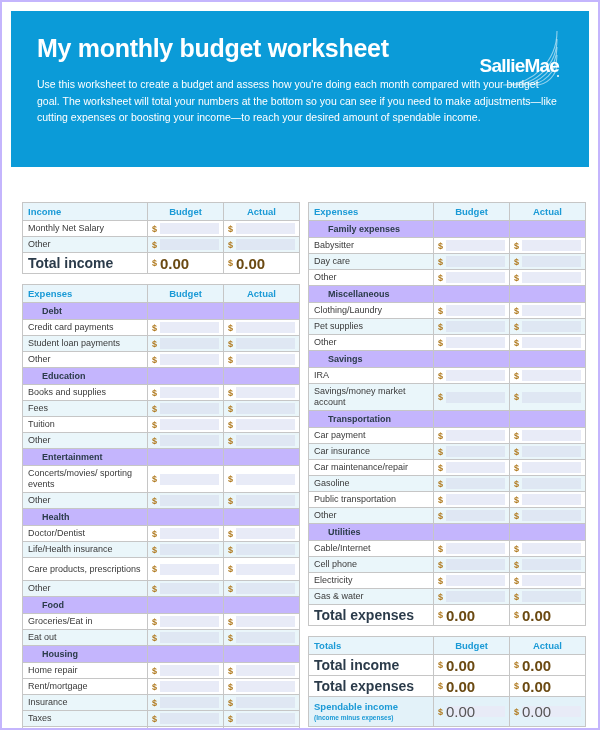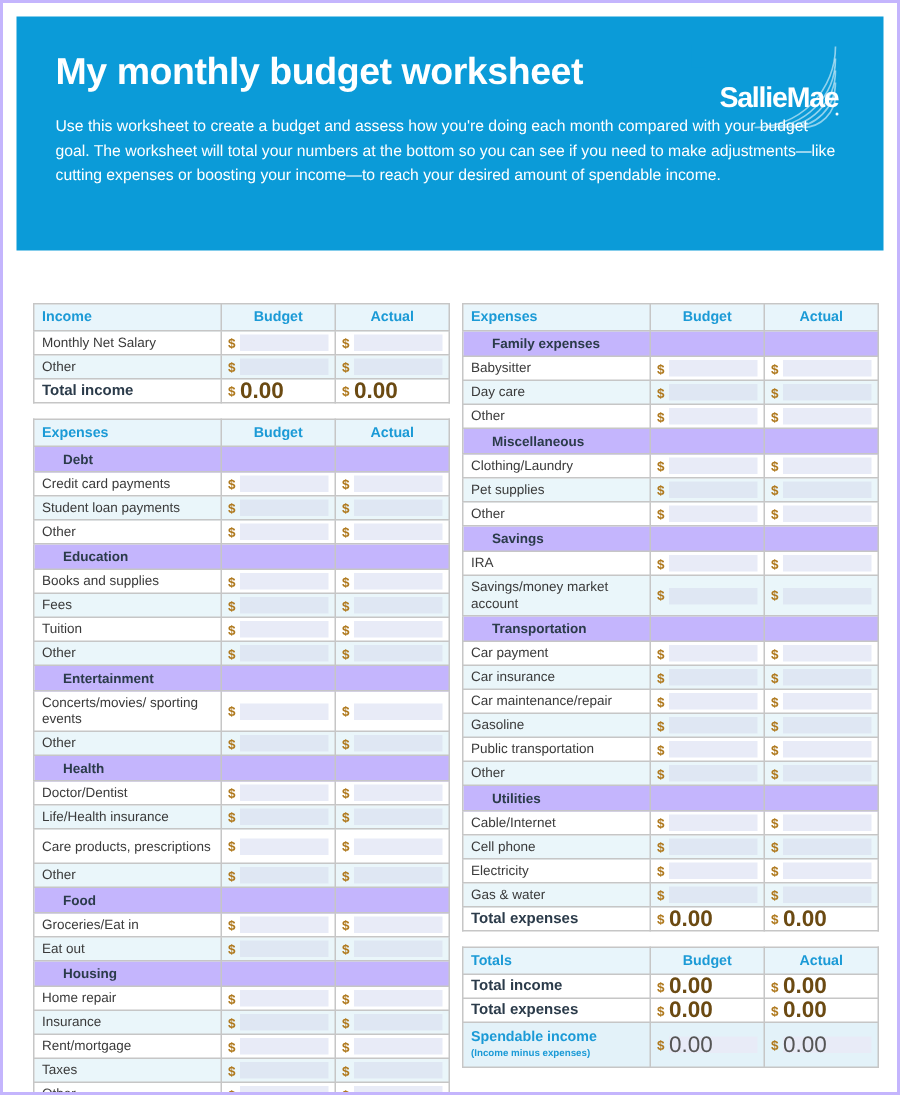--- a/index.html
+++ b/index.html
@@ -146,21 +146,21 @@
   .field {
     flex: 1 1 auto;
     height: 11px;
     background: #e8ebf7;
     border: none;
   }
   .field.shaded2 { background: #dfe7f3; }
 
   
   tr.total td.label {
-    font-size: 10px;
+    font-size: 14px;
     font-weight: bold;
     color: #2b3b4a;
     padding: 2px 5px;
     height: 15px;
   }
   .value {
     flex: 1 1 auto;
     height: 11px;
     text-align: left;
     font-size: 15px;
@@ -584,47 +584,47 @@
                   <span class="field"></span>
                 </div>
               </td>
               <td class="cell">
                 <div class="money">
                   <span class="dollar">$</span>
                   <span class="field"></span>
                 </div>
               </td>
             </tr>
+            <tr class="item">
+              <td class="label">Rent/mortgage</td>
+              <td class="cell">
+                <div class="money">
+                  <span class="dollar">$</span>
+                  <span class="field"></span>
+                </div>
+              </td>
+              <td class="cell">
+                <div class="money">
+                  <span class="dollar">$</span>
+                  <span class="field"></span>
+                </div>
+              </td>
+            </tr>
             <tr class="item alt">
               <td class="label">Insurance</td>
               <td class="cell">
                 <div class="money">
                   <span class="dollar">$</span>
                   <span class="field shaded2"></span>
                 </div>
               </td>
               <td class="cell">
                 <div class="money">
                   <span class="dollar">$</span>
                   <span class="field shaded2"></span>
-                </div>
-              </td>
-            </tr>
-            <tr class="item">
-              <td class="label">Rent/mortgage</td>
-              <td class="cell">
-                <div class="money">
-                  <span class="dollar">$</span>
-                  <span class="field"></span>
-                </div>
-              </td>
-              <td class="cell">
-                <div class="money">
-                  <span class="dollar">$</span>
-                  <span class="field"></span>
                 </div>
               </td>
             </tr>
             <tr class="item alt">
               <td class="label">Taxes</td>
               <td class="cell">
                 <div class="money">
                   <span class="dollar">$</span>
                   <span class="field shaded2"></span>
                 </div>

